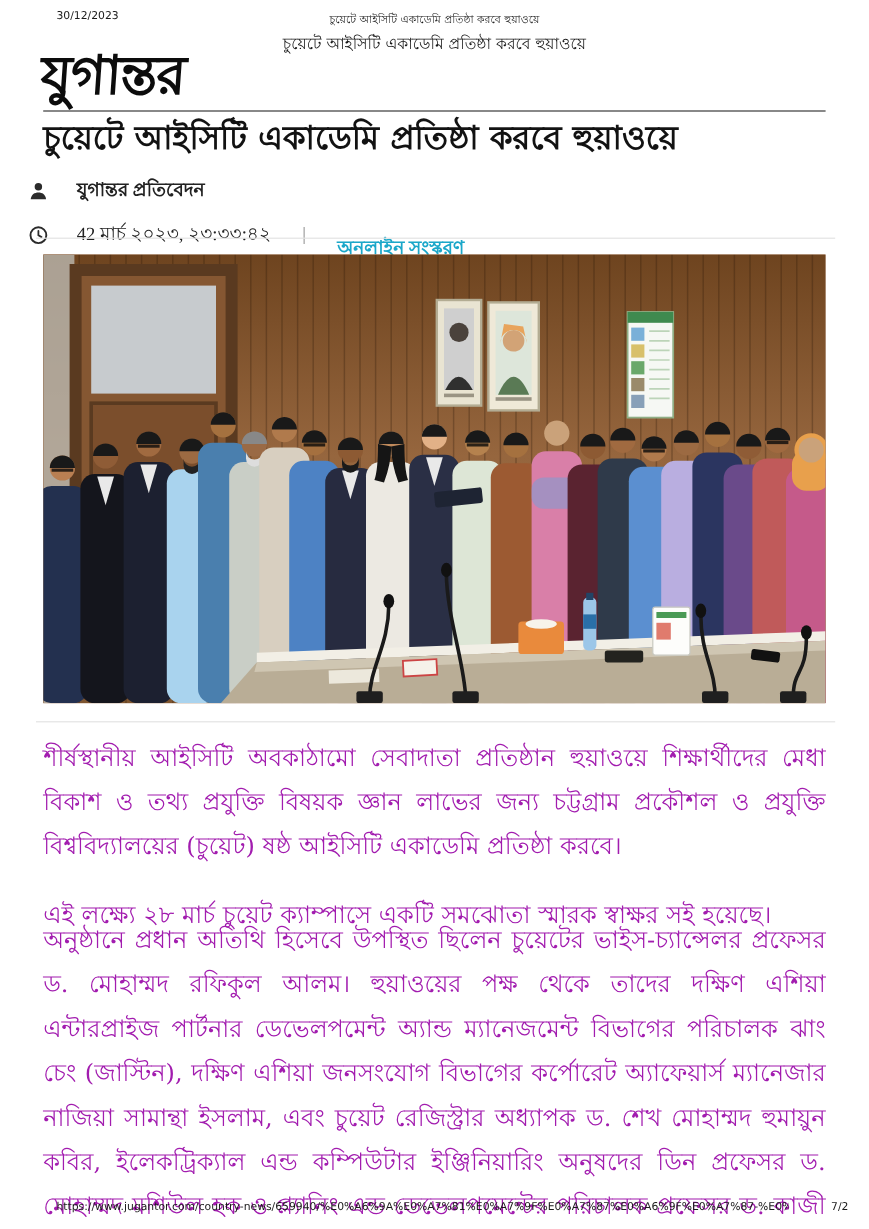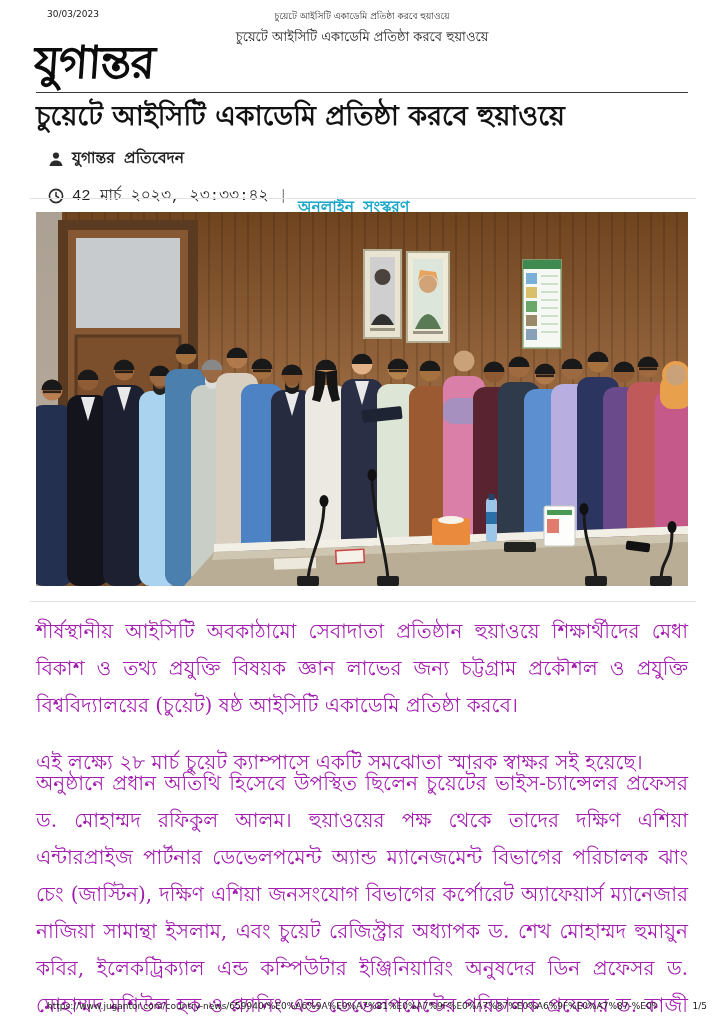--- a/index.html
+++ b/index.html
@@ -9,22 +9,22 @@
   #print-date{position:absolute;left:47px;top:9px;}
   #print-title{position:absolute;left:0;top:9px;width:100%;text-align:center;}
   #site-title{position:absolute;left:0;top:27px;width:100%;text-align:center;font-size:13px;color:#161616;
               font-family:"DejaVu Serif","Liberation Serif",serif;}
   #logo{position:absolute;left:34px;top:38px;font-size:45px;line-height:50px;font-weight:bold;
         font-family:"DejaVu Serif","Liberation Serif",serif;color:#0c0c0c;letter-spacing:-1px;
         transform:skewX(-4deg);}
   #logo-rule{position:absolute;left:36px;right:36px;top:92px;border-top:1.5px solid #3a3a3a;}
   #headline{position:absolute;left:36px;right:36px;top:99px;font-size:27px;line-height:34px;font-weight:bold;
             color:#121212;font-family:"DejaVu Serif","Liberation Serif",serif;}
-  .metaRow{position:absolute;left:48px;display:flex;align-items:center;gap:8px;font-size:15.5px;color:#222;
-           font-family:Liberation Mono, monospace;}
+  .metaRow{position:absolute;left:24px;display:flex;align-items:center;gap:24px;font-size:15.5px;color:#222;
+           font-family:Liberation Serif, serif;}
   #byline-row{top:146px;font-weight:600;}
   #meta-row{top:171px;}
   .icn{display:inline-block;width:16px;height:16px;flex:0 0 16px;}
   .sep{color:#8a8a8a;padding:0 2px;}
   .teal{font-weight:600;margin-top:24px;}
   .divider{position:absolute;left:30px;right:28px;border-top:1px solid #e3e3e3;}
   #divider1{top:198px;}
   #divider2{top:601px;}
   #photo{position:absolute;left:36px;top:212px;width:652px;height:374px;background:#8a5a36;overflow:hidden;}
   #photo svg{display:block;}
@@ -34,21 +34,21 @@
   #p2{top:744px;}
   #p3{top:765px;}
   #footer-url{position:absolute;left:47px;top:1001px;max-width:610px;white-space:nowrap;overflow:hidden;}
   #footer-page{position:absolute;right:17px;top:1001px;}
 </style>
 </head>
 <body>
 
 <div class="page">
 
-  <div id="print-date" class="print-hf">30/03/2023</div>
+  <div id="print-date" class="print-hf">30/12/2023</div>
   <div id="print-title" class="print-hf">চুয়েটে আইসিটি একাডেমি প্রতিষ্ঠা করবে হুয়াওয়ে</div>
 
   <div id="site-title">চুয়েটে আইসিটি একাডেমি প্রতিষ্ঠা করবে হুয়াওয়ে</div>
 
   <div id="logo">যুগান্তর</div>
   <div id="logo-rule"></div>
 
   <h1 id="headline" style="margin:0;">চুয়েটে আইসিটি একাডেমি প্রতিষ্ঠা করবে হুয়াওয়ে</h1>
 
   <div id="byline-row" class="metaRow">
@@ -350,14 +350,14 @@
     </svg>
   </div>
 
   <div id="divider2" class="divider"></div>
 
   <p id="p1" class="para">শীর্ষস্থানীয় আইসিটি অবকাঠামো সেবাদাতা প্রতিষ্ঠান হুয়াওয়ে শিক্ষার্থীদের মেধা বিকাশ ও তথ্য প্রযুক্তি বিষয়ক জ্ঞান লাভের জন্য চট্টগ্রাম প্রকৌশল ও প্রযুক্তি বিশ্ববিদ্যালয়ের (চুয়েট) ষষ্ঠ আইসিটি একাডেমি প্রতিষ্ঠা করবে।</p>
   <p id="p2" class="para">এই লক্ষ্যে ২৮ মার্চ চুয়েট ক্যাম্পাসে একটি সমঝোতা স্মারক স্বাক্ষর সই হয়েছে।</p>
   <p id="p3" class="para">অনুষ্ঠানে প্রধান অতিথি হিসেবে উপস্থিত ছিলেন চুয়েটের ভাইস-চ্যান্সেলর প্রফেসর ড. মোহাম্মদ রফিকুল আলম। হুয়াওয়ের পক্ষ থেকে তাদের দক্ষিণ এশিয়া এন্টারপ্রাইজ পার্টনার ডেভেলপমেন্ট অ্যান্ড ম্যানেজমেন্ট বিভাগের পরিচালক ঝাং চেং (জাস্টিন), দক্ষিণ এশিয়া জনসংযোগ বিভাগের কর্পোরেট অ্যাফেয়ার্স ম্যানেজার নাজিয়া সামান্থা ইসলাম, এবং চুয়েট রেজিস্ট্রার অধ্যাপক ড. শেখ মোহাম্মদ হুমায়ুন কবির, ইলেকট্রিক্যাল এন্ড কম্পিউটার ইঞ্জিনিয়ারিং অনুষদের ডিন প্রফেসর ড. মোহাম্মদ মশিউল হক ও প্ল্যানিং এন্ড ডেভেলপমেন্টের পরিচালক প্রফেসর ড. কাজী দেলোয়ার হোসেনসহ অন্যান্য অনুষদ সদস্যরা উপস্থিত ছিলেন।</p>
 
   <div id="footer-url" class="print-hf">https://www.jugantor.com/country-news/659940/%E0%A6%9A%E0%A7%81%E0%A7%9F%E0%A7%87%E0%A6%9F%E0%A7%87-%E0%A6%86%E0%A6%87%E0%A6%B8%E0%A6%BF%E0%A6%9F%E0%A6…</div>
-  <div id="footer-page" class="print-hf">1/5</div>
+  <div id="footer-page" class="print-hf">7/2</div>
 </div>
 
 </body></html>

